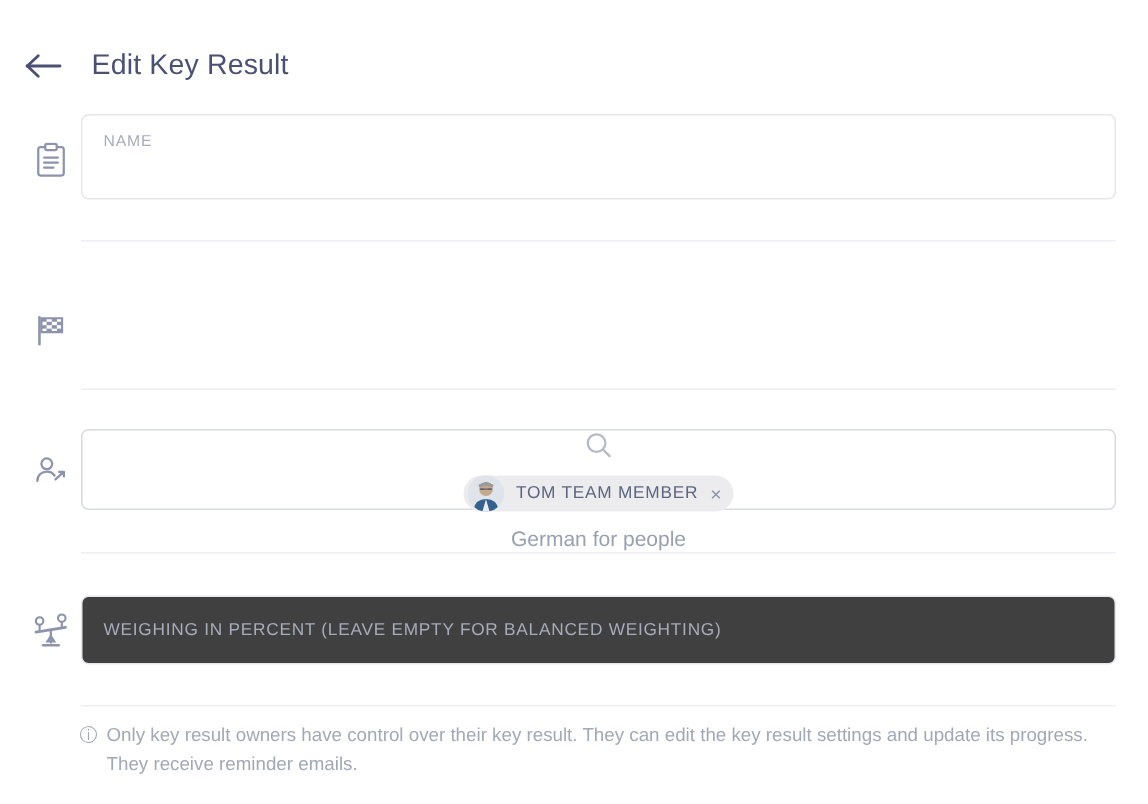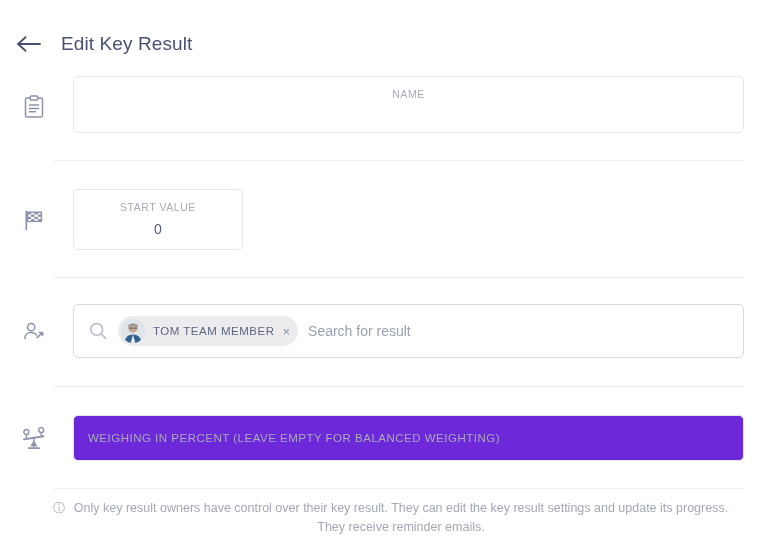--- a/index.html
+++ b/index.html
@@ -8,21 +8,20 @@
     width: 765px; height: 536px;
     background: #ffffff;
     font-family: "Liberation Sans", sans-serif;
     overflow: hidden;
   }
   .page {
     position: relative;
     width: 765px;
     height: 512px;
     background: #ffffff;
-    text-align: center;
   }
 
   
   .header {
     display: flex;
     align-items: center;
     padding: 22px 0 0 16px;
     height: 66px;
   }
   .back-btn {
@@ -38,21 +37,20 @@
     margin-left: 11px;
     letter-spacing: 0.1px;
     white-space: nowrap;
   }
 
   
   .row {
     display: flex;
     align-items: flex-start;
     padding-left: 14px;
-    gap: 19px;
   }
   .icon-cell {
     width: 40px;
     min-width: 40px;
     display: flex;
     justify-content: center;
     align-items: center;
     padding-top: 0;
   }
   .fields-cell {
@@ -97,20 +95,21 @@
   .people-field {
     width: 100%;
     border: 1px solid #d8dae1;
     border-radius: 5px;
     background: #fff;
     height: 54px;
     display: flex;
     align-items: center;
     padding: 0 14px;
     gap: 10px;
+    flex-direction: column;
   }
   .chip {
     display: flex;
     align-items: center;
     background: #ececef;
     border-radius: 16px;
     height: 30px;
     padding: 0 5px 0 3px;
     gap: 8px;
   }
@@ -138,21 +137,21 @@
   .people-placeholder {
     font-size: 14px;
     color: #9aa0b0;
   }
 
   
   .weigh-field {
     width: 100%;
     border: 1px solid #e6e7ea;
     border-radius: 5px;
-    background: #6d28d9;
+    background: #404040;
     height: 46px;
     display: flex;
     align-items: center;
     padding: 0 14px;
   }
   .weigh-placeholder {
     font-size: 11.5px;
     letter-spacing: 0.5px;
     color: #a7abba;
     text-transform: uppercase;
@@ -227,24 +226,20 @@
             <rect x="15.95" y="6.5" width="3.45" height="2.3"></rect>
             <rect x="5.6" y="8.8" width="3.45" height="2.3"></rect>
             <rect x="12.5" y="8.8" width="3.45" height="2.3"></rect>
             <rect x="9.05" y="11.1" width="3.45" height="2.3"></rect>
             <rect x="15.95" y="11.1" width="3.45" height="2.3"></rect>
           </g>
         </svg>
       </span>
     </div>
     <div class="fields-cell">
-      <div class="field half">
-        <div class="field-label">START VALUE</div>
-        <div class="field-value">0</div>
-      </div>
     </div>
   </div>
 
   <div class="divider" style="margin-top:27px;"></div>
 
   <div class="row" style="margin-top:26px;">
     <div class="icon-cell" style="padding-top:16px;">
       <span>
         <svg class="icon-svg" width="24" height="24" viewBox="0 0 24 24" aria-hidden="true">
           <circle cx="9.2" cy="7.2" r="3.6" fill="none" stroke="#8d93ab" stroke-width="1.5"></circle>
@@ -272,21 +267,21 @@
               <path d="M8.1 9.1 h3.0 M12.9 9.1 h3.0" stroke="#5d6470" stroke-width="1.1" fill="none"></path>
               <path d="M11.1 9.1 h1.8" stroke="#5d6470" stroke-width="0.8" fill="none"></path>
               <path d="M3.4 24 Q4.4 15.6 12 15.6 Q19.6 15.6 20.6 24 Z" fill="#35618f"></path>
               <path d="M12 15.8 L9.6 24 L14.4 24 Z" fill="#e8eef5"></path>
             </svg>
           </span>
           <span class="chip-name">TOM TEAM MEMBER</span>
           <span class="chip-x">×</span>
         </div>
 
-        <span class="people-placeholder">Search for result</span>
+        <span class="people-placeholder">German for people</span>
       </div>
     </div>
   </div>
 
   <div class="divider" style="margin-top:28px;"></div>
 
   <div class="row" style="margin-top:28px;">
     <div class="icon-cell" style="padding-top:12px;">
       <span>
         <svg class="icon-svg" width="26" height="24" viewBox="0 0 26 24" aria-hidden="true">

